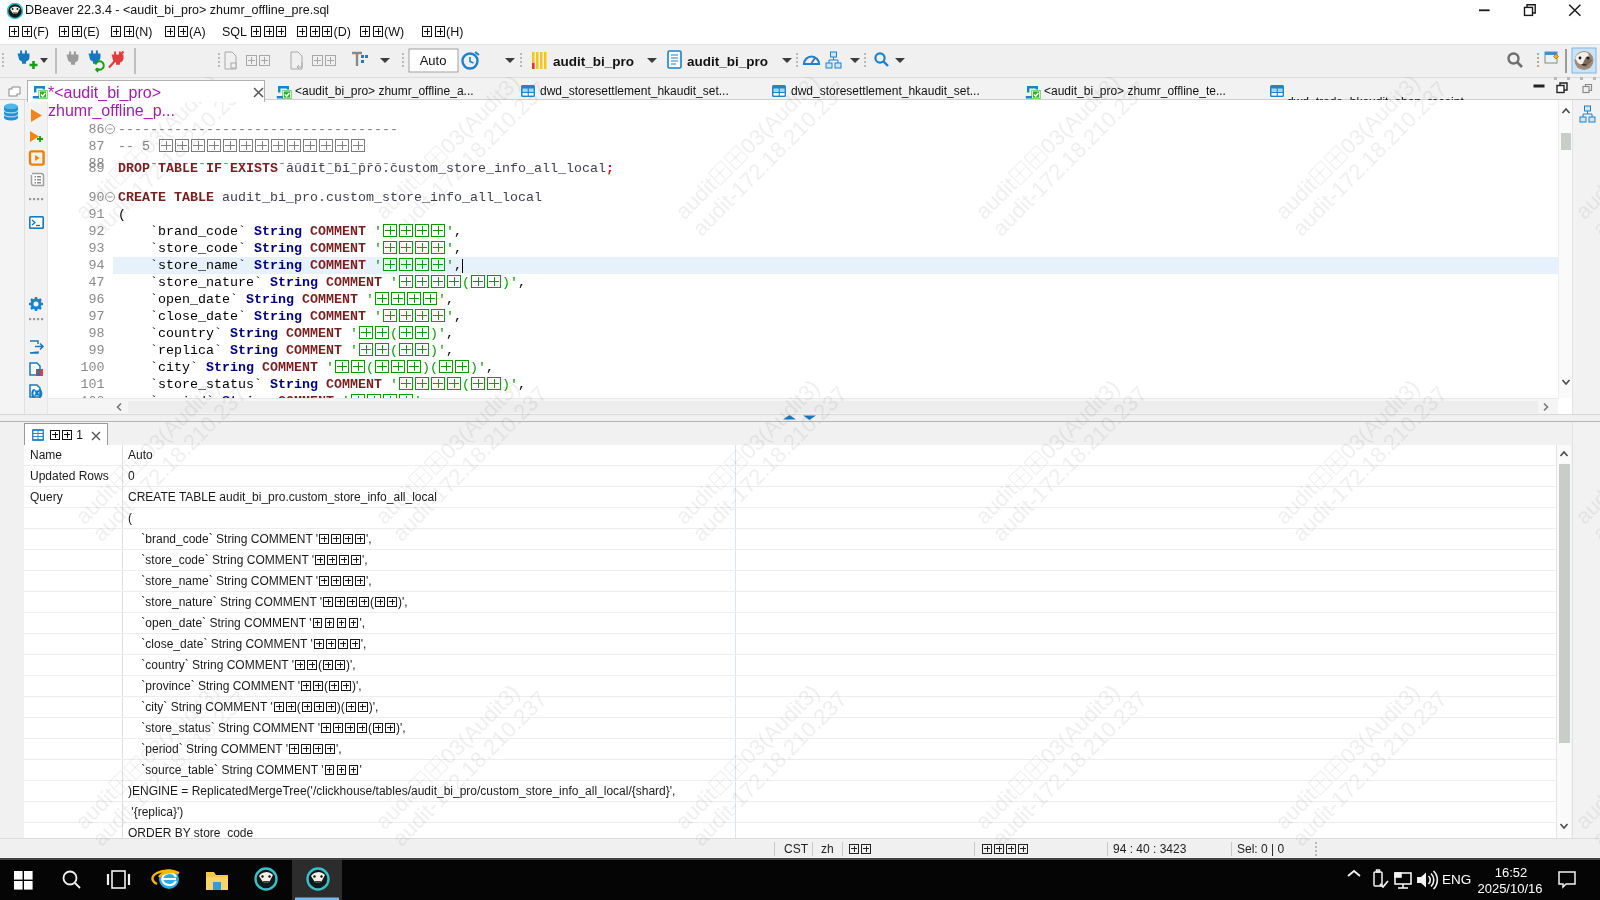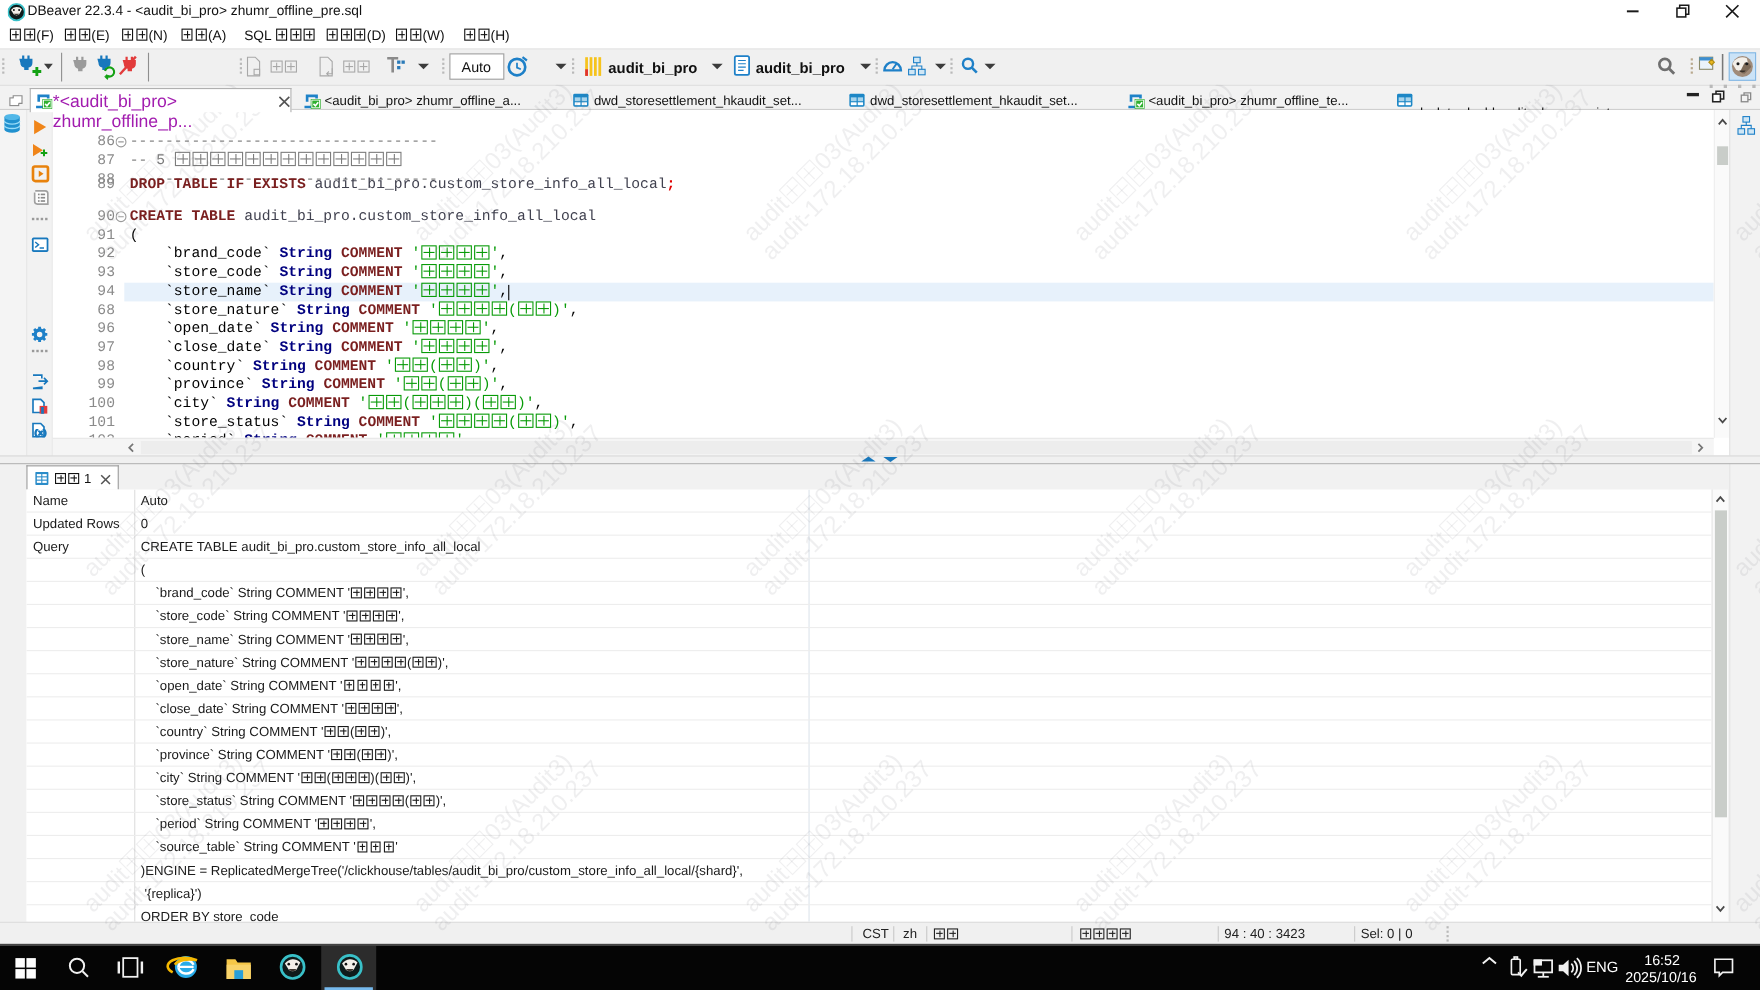--- a/index.html
+++ b/index.html
@@ -419,25 +419,25 @@
   <div style="position:absolute;left:65px;top:157px;width:1445px;height:17px;background:#e7f1fb"></div>
   <div class="row" style="top:21px"><span class="num">86</span><span class="code cmt">-----------------------------------</span></div>
   <div class="row" style="top:38px"><span class="num">87</span><span class="code cmt">-- 5 <i class="m"></i><i class="m"></i><i class="m"></i><i class="m"></i><i class="m"></i><i class="m"></i><i class="m"></i><i class="m"></i><i class="m"></i><i class="m"></i><i class="m"></i><i class="m"></i><i class="m"></i></span></div>
   <div class="row" style="top:55px"><span class="num">88</span><span class="code cmt">-----------------------------------</span></div>
   <div class="row" style="top:60px"><span class="num">89</span><span class="code"><span class="kw">DROP TABLE IF EXISTS</span> <span class="tb">audit_bi_pro.custom_store_info_all_local</span><span class="semi">;</span></span></div>
   <div class="row" style="top:89px"><span class="num">90</span><span class="code"><span class="kw">CREATE TABLE</span> <span class="tb">audit_bi_pro.custom_store_info_all_local</span></span></div>
   <div class="row" style="top:106px"><span class="num">91</span><span class="code">(</span></div>
   <div class="row" style="top:123px"><span class="num">92</span><span class="code">    <span class="id">`brand_code`</span> <span class="kb">String</span> <span class="kw">COMMENT</span> <span class="st">'<i class="m"></i><i class="m"></i><i class="m"></i><i class="m"></i>'</span>,</span></div>
   <div class="row" style="top:140px"><span class="num">93</span><span class="code">    <span class="id">`store_code`</span> <span class="kb">String</span> <span class="kw">COMMENT</span> <span class="st">'<i class="m"></i><i class="m"></i><i class="m"></i><i class="m"></i>'</span>,</span></div>
   <div class="row" style="top:157px"><span class="num">94</span><span class="code">    <span class="id">`store_name`</span> <span class="kb">String</span> <span class="kw">COMMENT</span> <span class="st">'<i class="m"></i><i class="m"></i><i class="m"></i><i class="m"></i>'</span>,</span></div>
-  <div class="row" style="top:174px"><span class="num">68</span><span class="code">    <span class="id">`store_nature`</span> <span class="kb">String</span> <span class="kw">COMMENT</span> <span class="st">'<i class="m"></i><i class="m"></i><i class="m"></i><i class="m"></i>(<i class="m"></i><i class="m"></i>)'</span>,</span></div>
+  <div class="row" style="top:174px"><span class="num">47</span><span class="code">    <span class="id">`store_nature`</span> <span class="kb">String</span> <span class="kw">COMMENT</span> <span class="st">'<i class="m"></i><i class="m"></i><i class="m"></i><i class="m"></i>(<i class="m"></i><i class="m"></i>)'</span>,</span></div>
   <div class="row" style="top:191px"><span class="num">96</span><span class="code">    <span class="id">`open_date`</span> <span class="kb">String</span> <span class="kw">COMMENT</span> <span class="st">'<i class="m"></i><i class="m"></i><i class="m"></i><i class="m"></i>'</span>,</span></div>
   <div class="row" style="top:208px"><span class="num">97</span><span class="code">    <span class="id">`close_date`</span> <span class="kb">String</span> <span class="kw">COMMENT</span> <span class="st">'<i class="m"></i><i class="m"></i><i class="m"></i><i class="m"></i>'</span>,</span></div>
   <div class="row" style="top:225px"><span class="num">98</span><span class="code">    <span class="id">`country`</span> <span class="kb">String</span> <span class="kw">COMMENT</span> <span class="st">'<i class="m"></i><i class="m"></i>(<i class="m"></i><i class="m"></i>)'</span>,</span></div>
-  <div class="row" style="top:242px"><span class="num">99</span><span class="code">    <span class="id">`province`</span> <span class="kb">String</span> <span class="kw">COMMENT</span> <span class="st">'<i class="m"></i><i class="m"></i>(<i class="m"></i><i class="m"></i>)'</span>,</span></div>
+  <div class="row" style="top:242px"><span class="num">99</span><span class="code">    <span class="id">`replica`</span> <span class="kb">String</span> <span class="kw">COMMENT</span> <span class="st">'<i class="m"></i><i class="m"></i>(<i class="m"></i><i class="m"></i>)'</span>,</span></div>
   <div class="row" style="top:259px"><span class="num">100</span><span class="code">    <span class="id">`city`</span> <span class="kb">String</span> <span class="kw">COMMENT</span> <span class="st">'<i class="m"></i><i class="m"></i>(<i class="m"></i><i class="m"></i><i class="m"></i>)(<i class="m"></i><i class="m"></i>)'</span>,</span></div>
   <div class="row" style="top:276px"><span class="num">101</span><span class="code">    <span class="id">`store_status`</span> <span class="kb">String</span> <span class="kw">COMMENT</span> <span class="st">'<i class="m"></i><i class="m"></i><i class="m"></i><i class="m"></i>(<i class="m"></i><i class="m"></i>)'</span>,</span></div>
   <div class="row" style="top:293px"><span class="num">102</span><span class="code">    <span class="id">`period`</span> <span class="kb">String</span> <span class="kw">COMMENT</span> <span class="st">'<i class="m"></i><i class="m"></i><i class="m"></i><i class="m"></i>'</span>,</span></div>
   <svg width="12" height="12" style="position:absolute;left:57px;top:24px">
       <circle cx="5" cy="5" r="4.5" fill="#fff" stroke="#9a9a9a"></circle>
       <line x1="2.5" y1="5" x2="7.5" y2="5" stroke="#9a9a9a"></line>
     </svg>
   <svg width="12" height="12" style="position:absolute;left:57px;top:92px">
       <circle cx="5" cy="5" r="4.5" fill="#fff" stroke="#9a9a9a"></circle>
       <line x1="2.5" y1="5" x2="7.5" y2="5" stroke="#9a9a9a"></line>

